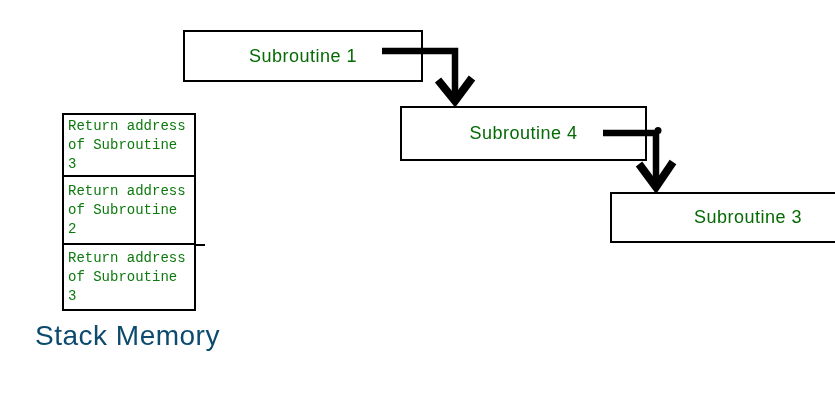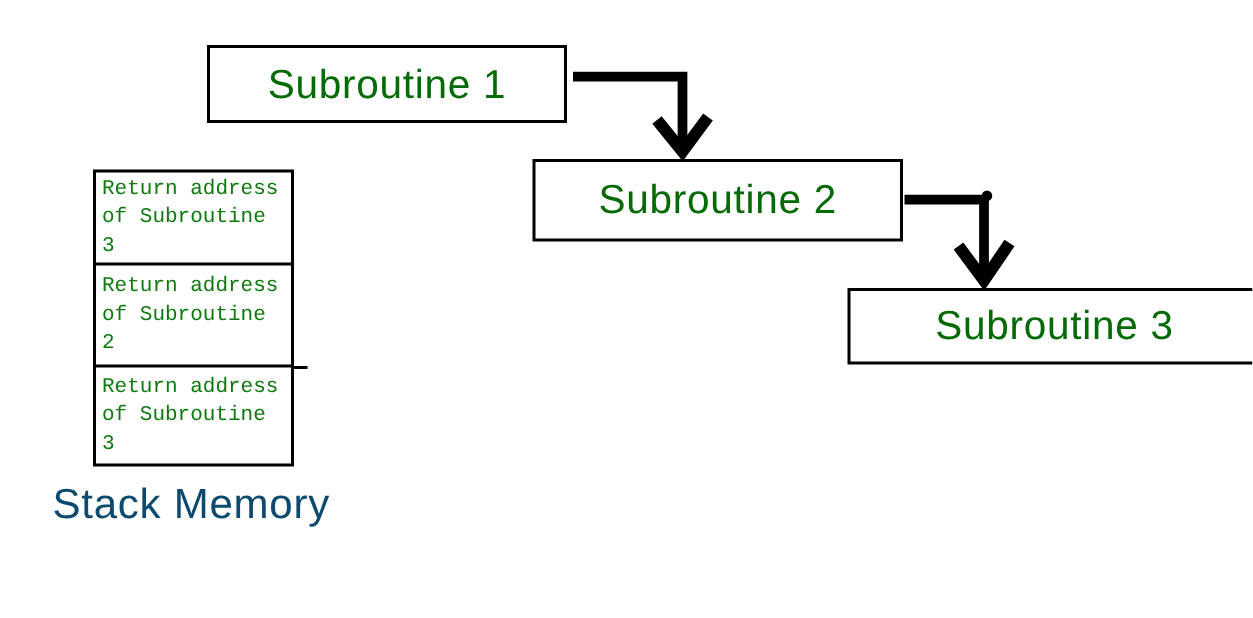--- a/index.html
+++ b/index.html
@@ -13,22 +13,23 @@
   }
   .subbox {
     position: absolute;
     box-sizing: border-box;
     border: 2px solid #000000;
     background: #ffffff;
     display: flex;
     align-items: center;
     justify-content: center;
     color: #046a04;
-    font-size: 27px;
+    font-size: 18px;
     letter-spacing: 0.5px;
+    margin-left: 45px;
   }
   #sub1 { left: 138px; top: 30px;  width: 240px; height: 52px; }
   #sub2 { left: 355px; top: 106px; width: 247px; height: 55px; }
   #sub3 { left: 565px; top: 192px; width: 276px; height: 51px; }
 
   .arrows {
     position: absolute;
     left: 0; top: 0;
     width: 835px; height: 412px;
     pointer-events: none;
@@ -75,21 +76,21 @@
 </head>
 <body>
 
 <div class="canvas">
 
   <div class="subbox" id="sub1">
     <span>Subroutine 1</span>
   </div>
 
   <div class="subbox" id="sub2">
-    <span>Subroutine 2</span>
+    <span>Subroutine 4</span>
   </div>
 
   <div class="subbox" id="sub3">
     <span>Subroutine 3</span>
   </div>
 
   <svg class="arrows" viewBox="0 0 835 412" xmlns="http://www.w3.org/2000/svg">
     <g>
       <polyline points="382,51 455,51 455,98" fill="none" stroke="#000000" stroke-width="6.5"></polyline>
       <polyline points="438,80 455,101 472,78" fill="none" stroke="#000000" stroke-width="8"></polyline>

